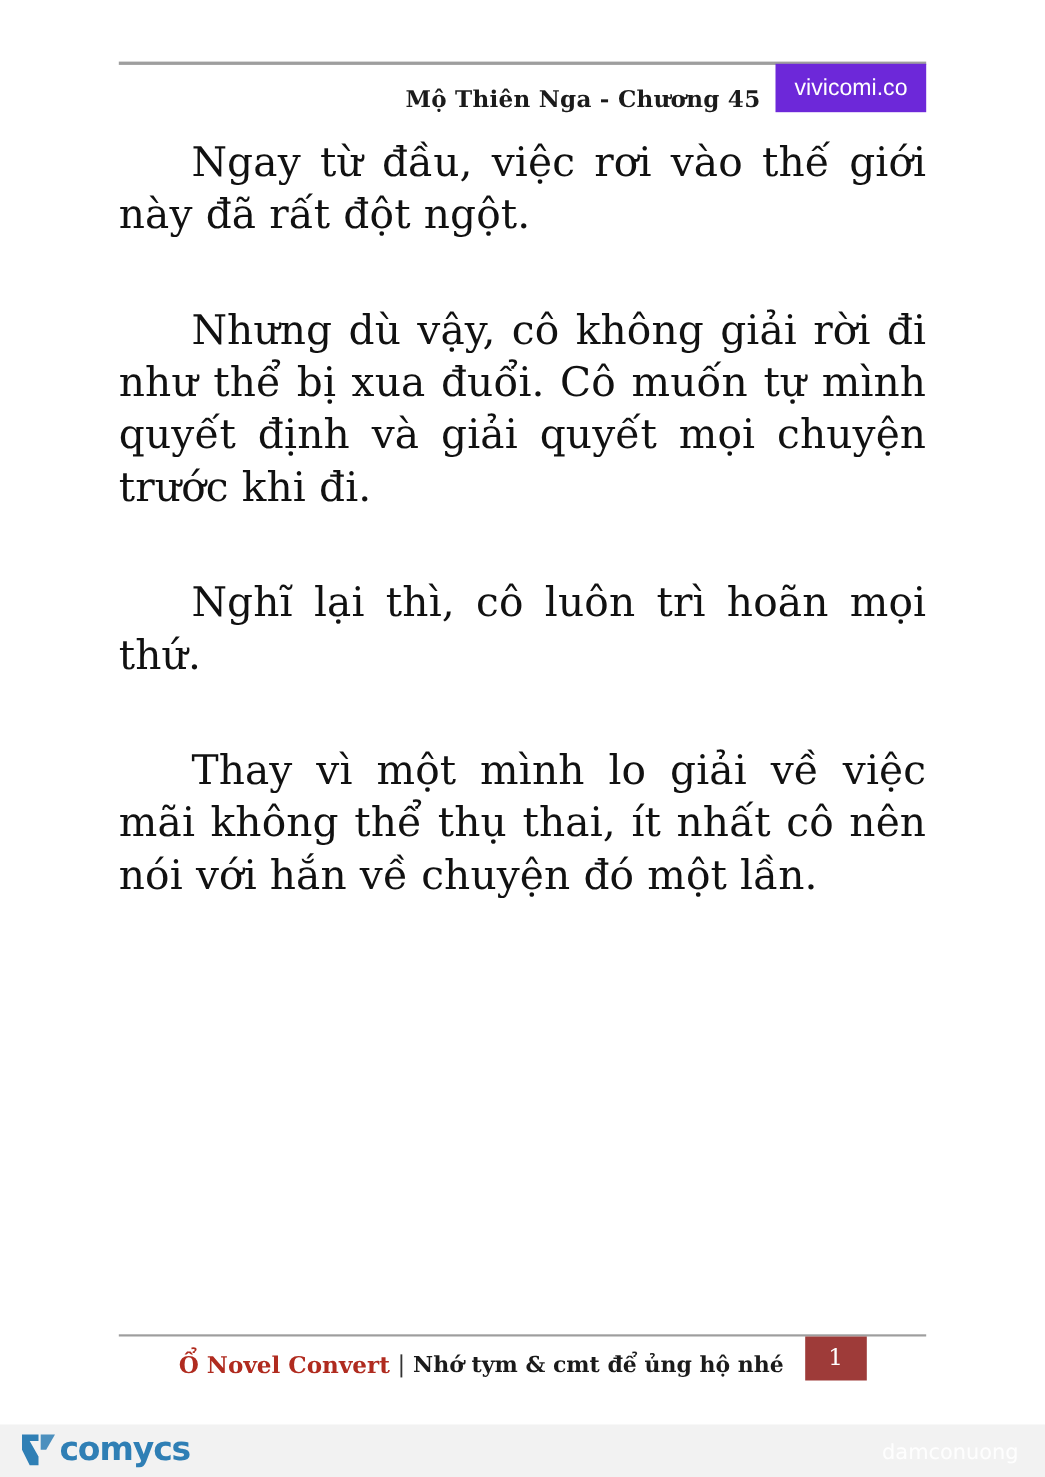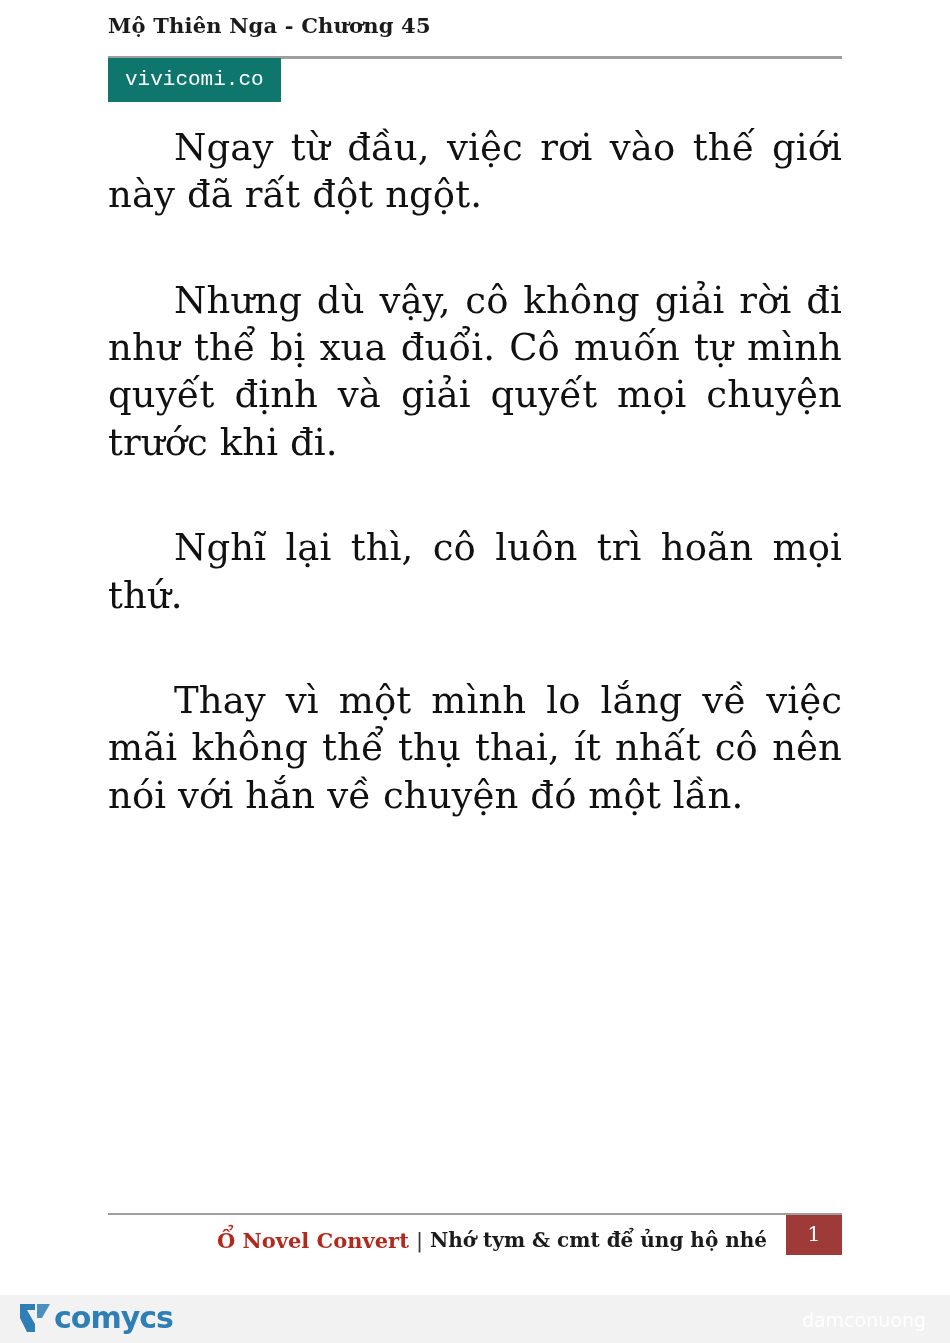--- a/index.html
+++ b/index.html
@@ -27,38 +27,37 @@
   
   .header {
     position: absolute;
     left: 108px;
     top: 56px;
     width: 734px;
     height: 46px;
     border-top: 3px solid #9e9e9e;
     box-sizing: border-box;
     display: flex;
-    align-items: flex-start;
+    align-items: flex-end;
     justify-content: flex-end;
-    flex-direction: column;
   }
   .header-title {
     font-family: "DejaVu Serif", serif;
     font-size: 21px;
     font-weight: bold;
     color: #1b1b1b;
     letter-spacing: 0.2px;
     padding-top: 10px;
     padding-right: 14px;
     white-space: nowrap;
   }
   .header-badge {
-    background: #0f766e;
+    background: #6d28d9;
     color: #ffffff;
-    font-family: Liberation Mono, monospace;
+    font-family: Liberation Sans, sans-serif;
     font-size: 21px;
     padding: 11px 17px 12px 17px;
     white-space: nowrap;
     line-height: 1;
     margin-top: 20px;
   }
 
   
   .content {
     position: absolute;
@@ -83,21 +82,21 @@
   
   .footer {
     position: absolute;
     left: 108px;
     top: 1213px;
     width: 734px;
     border-top: 2px solid #9e9e9e;
     box-sizing: border-box;
     display: flex;
     align-items: stretch;
-    justify-content: flex-end;
+    justify-content: center;
     padding-top: 10px;
     gap: 15px;
   }
   .footer-inner {
     display: flex;
     align-items: center;
   }
   .footer-brand {
     font-family: "DejaVu Serif", serif;
     font-size: 21px;
@@ -183,21 +182,21 @@
 
   <div class="header">
     <div class="header-title">Mộ Thiên Nga - Chương 45</div>
     <div class="header-badge">vivicomi.co</div>
   </div>
 
   <div class="content">
     <p class="para">Ngay từ đầu, việc rơi vào thế giới này đã rất đột ngột.</p>
     <p class="para">Nhưng dù vậy, cô không giải rời đi như thể bị xua đuổi. Cô muốn tự mình quyết định và giải quyết mọi chuyện trước khi đi.</p>
     <p class="para">Nghĩ lại thì, cô luôn trì hoãn mọi thứ.</p>
-    <p class="para last">Thay vì một mình lo lắng về việc mãi không thể thụ thai, ít nhất cô nên nói với hắn về chuyện đó một lần.</p>
+    <p class="para last">Thay vì một mình lo giải về việc mãi không thể thụ thai, ít nhất cô nên nói với hắn về chuyện đó một lần.</p>
   </div>
 
   <div class="footer">
     <div class="footer-inner">
       <span class="footer-brand">Ổ Novel Convert</span>
       <span class="footer-sep">|</span>
       <span class="footer-note">Nhớ tym &amp; cmt để ủng hộ nhé</span>
     </div>
     <div class="footer-page">1</div>
   </div>

